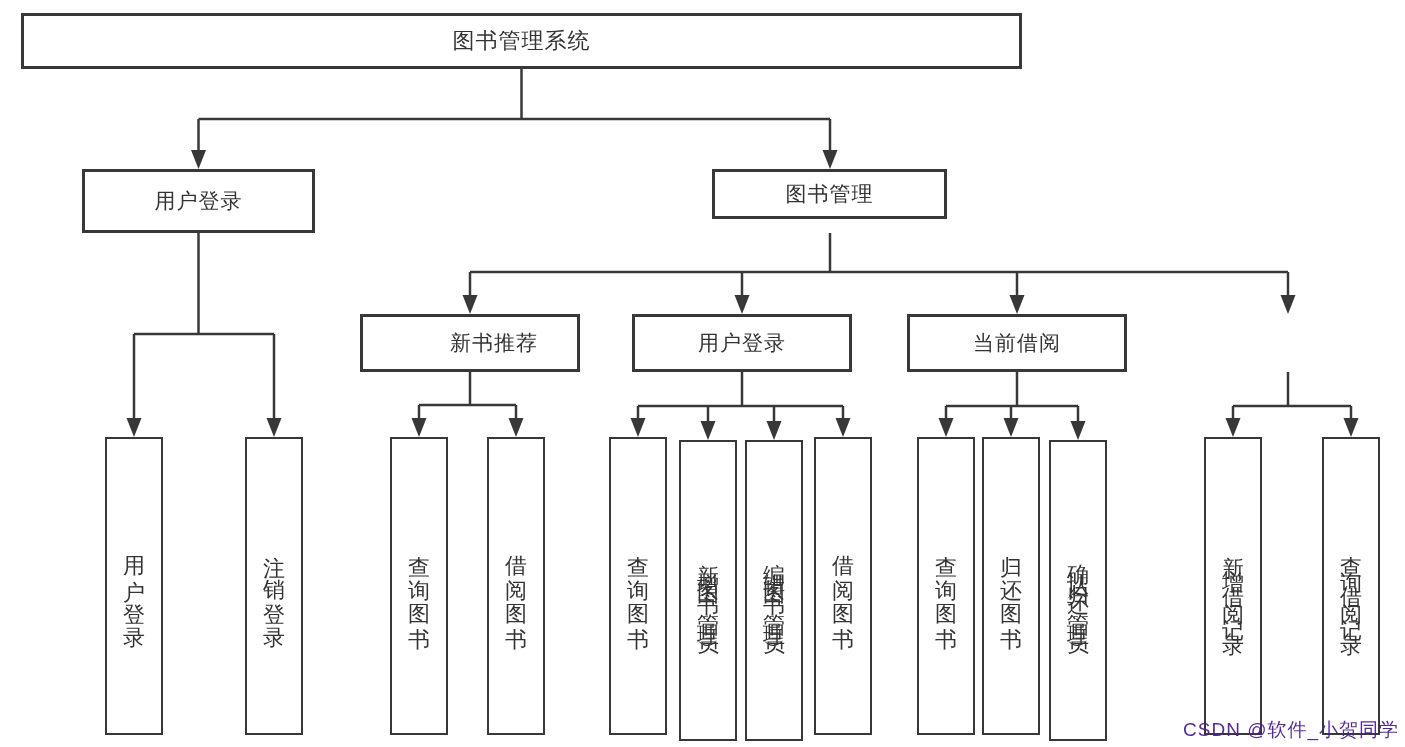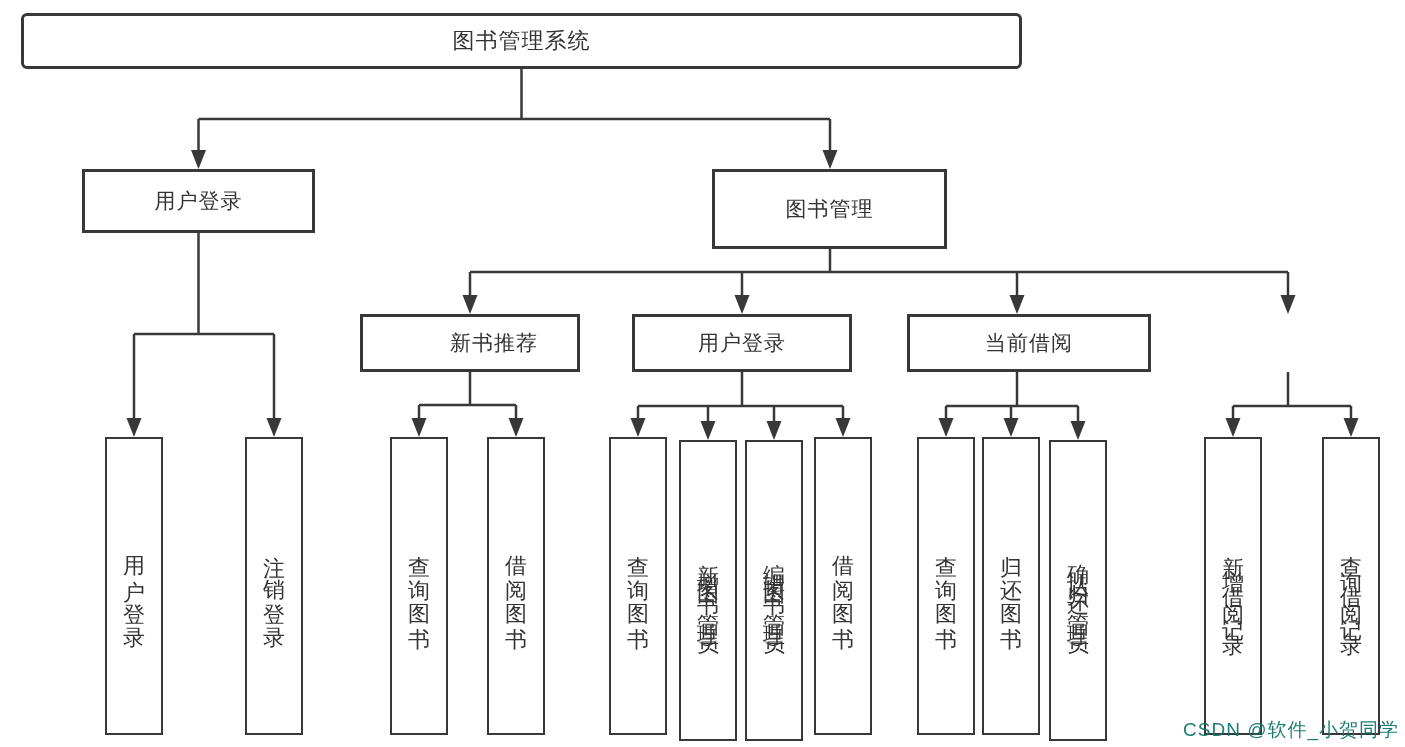--- a/index.html
+++ b/index.html
@@ -27,21 +27,21 @@
     background: #ffffff;
     border: 3px solid #383838;
     display: flex;
     align-items: center;
     justify-content: center;
     text-align: center;
     font-size: 21px;
     letter-spacing: 1px;
     color: #333333;
   }
-  .root-node { font-size: 22px; border-radius: 6px; }
+  .root-node { font-size: 22px; }
   .leaf {
     border-width: 2.5px;
     width: 58px;
     top: 437px;
     height: 298px;
     font-size: 22px;
   }
   .leaf .vtxt {
     writing-mode: vertical-rl;
     text-orientation: mixed;
@@ -50,21 +50,21 @@
   }
   .ls24 .vtxt { letter-spacing: 24px; }
   .ls16 .vtxt { letter-spacing: 16px; }
   .ls10 .vtxt { letter-spacing: 10px; }
   .leaf.deep { top: 440px; height: 301px; }
   #watermark {
     position: absolute;
     right: 6px;
     bottom: 4px;
     font-size: 19px;
-    color: #0f766e;
+    color: #4c1d95;
     letter-spacing: 1px;
     opacity: 0.95;
     z-index: 5;
   }
   line { stroke: #383838; stroke-width: 2.5; }
   polygon { fill: #383838; }
 </style>
 </head>
 <body>
 
@@ -128,25 +128,25 @@
     <line x1="1233" y1="406" x2="1351" y2="406"></line>
     <line x1="1233" y1="406" x2="1233" y2="420"></line>
     <polygon points="1225.5,418 1240.5,418 1233,437"></polygon>
     <line x1="1351" y1="406" x2="1351" y2="420"></line>
     <polygon points="1343.5,418 1358.5,418 1351,437"></polygon>
   </svg>
 
   <div class="node root-node" style="left:21px; top:13px; width:1001px; height:56px;">图书管理系统</div>
 
   <div class="node" style="left:82px; top:169px; width:233px; height:64px;">用户登录</div>
-  <div class="node" style="left:712px; top:169px; width:235px; height:80px;">图书管理</div>
+  <div class="node" style="left:712px; top:169px; width:235px; height:50px;">图书管理</div>
 
   <div class="node" style="left:360px; top:314px; width:220px; height:58px;padding-left:48px;">新书推荐</div>
   <div class="node" style="left:632px; top:314px; width:220px; height:58px;">用户登录</div>
-  <div class="node" style="left:907px; top:314px; width:244px; height:58px;">当前借阅</div>
+  <div class="node" style="left:907px; top:314px; width:220px; height:58px;">当前借阅</div>
 
   <div class="node leaf ls24" style="left:105px;">
     <span class="vtxt">用户登录</span>
   </div>
   <div class="node leaf ls24" style="left:245px;">
     <span class="vtxt">注销登录</span>
   </div>
 
   <div class="node leaf ls24" style="left:390px;">
     <span class="vtxt">查询图书</span>

